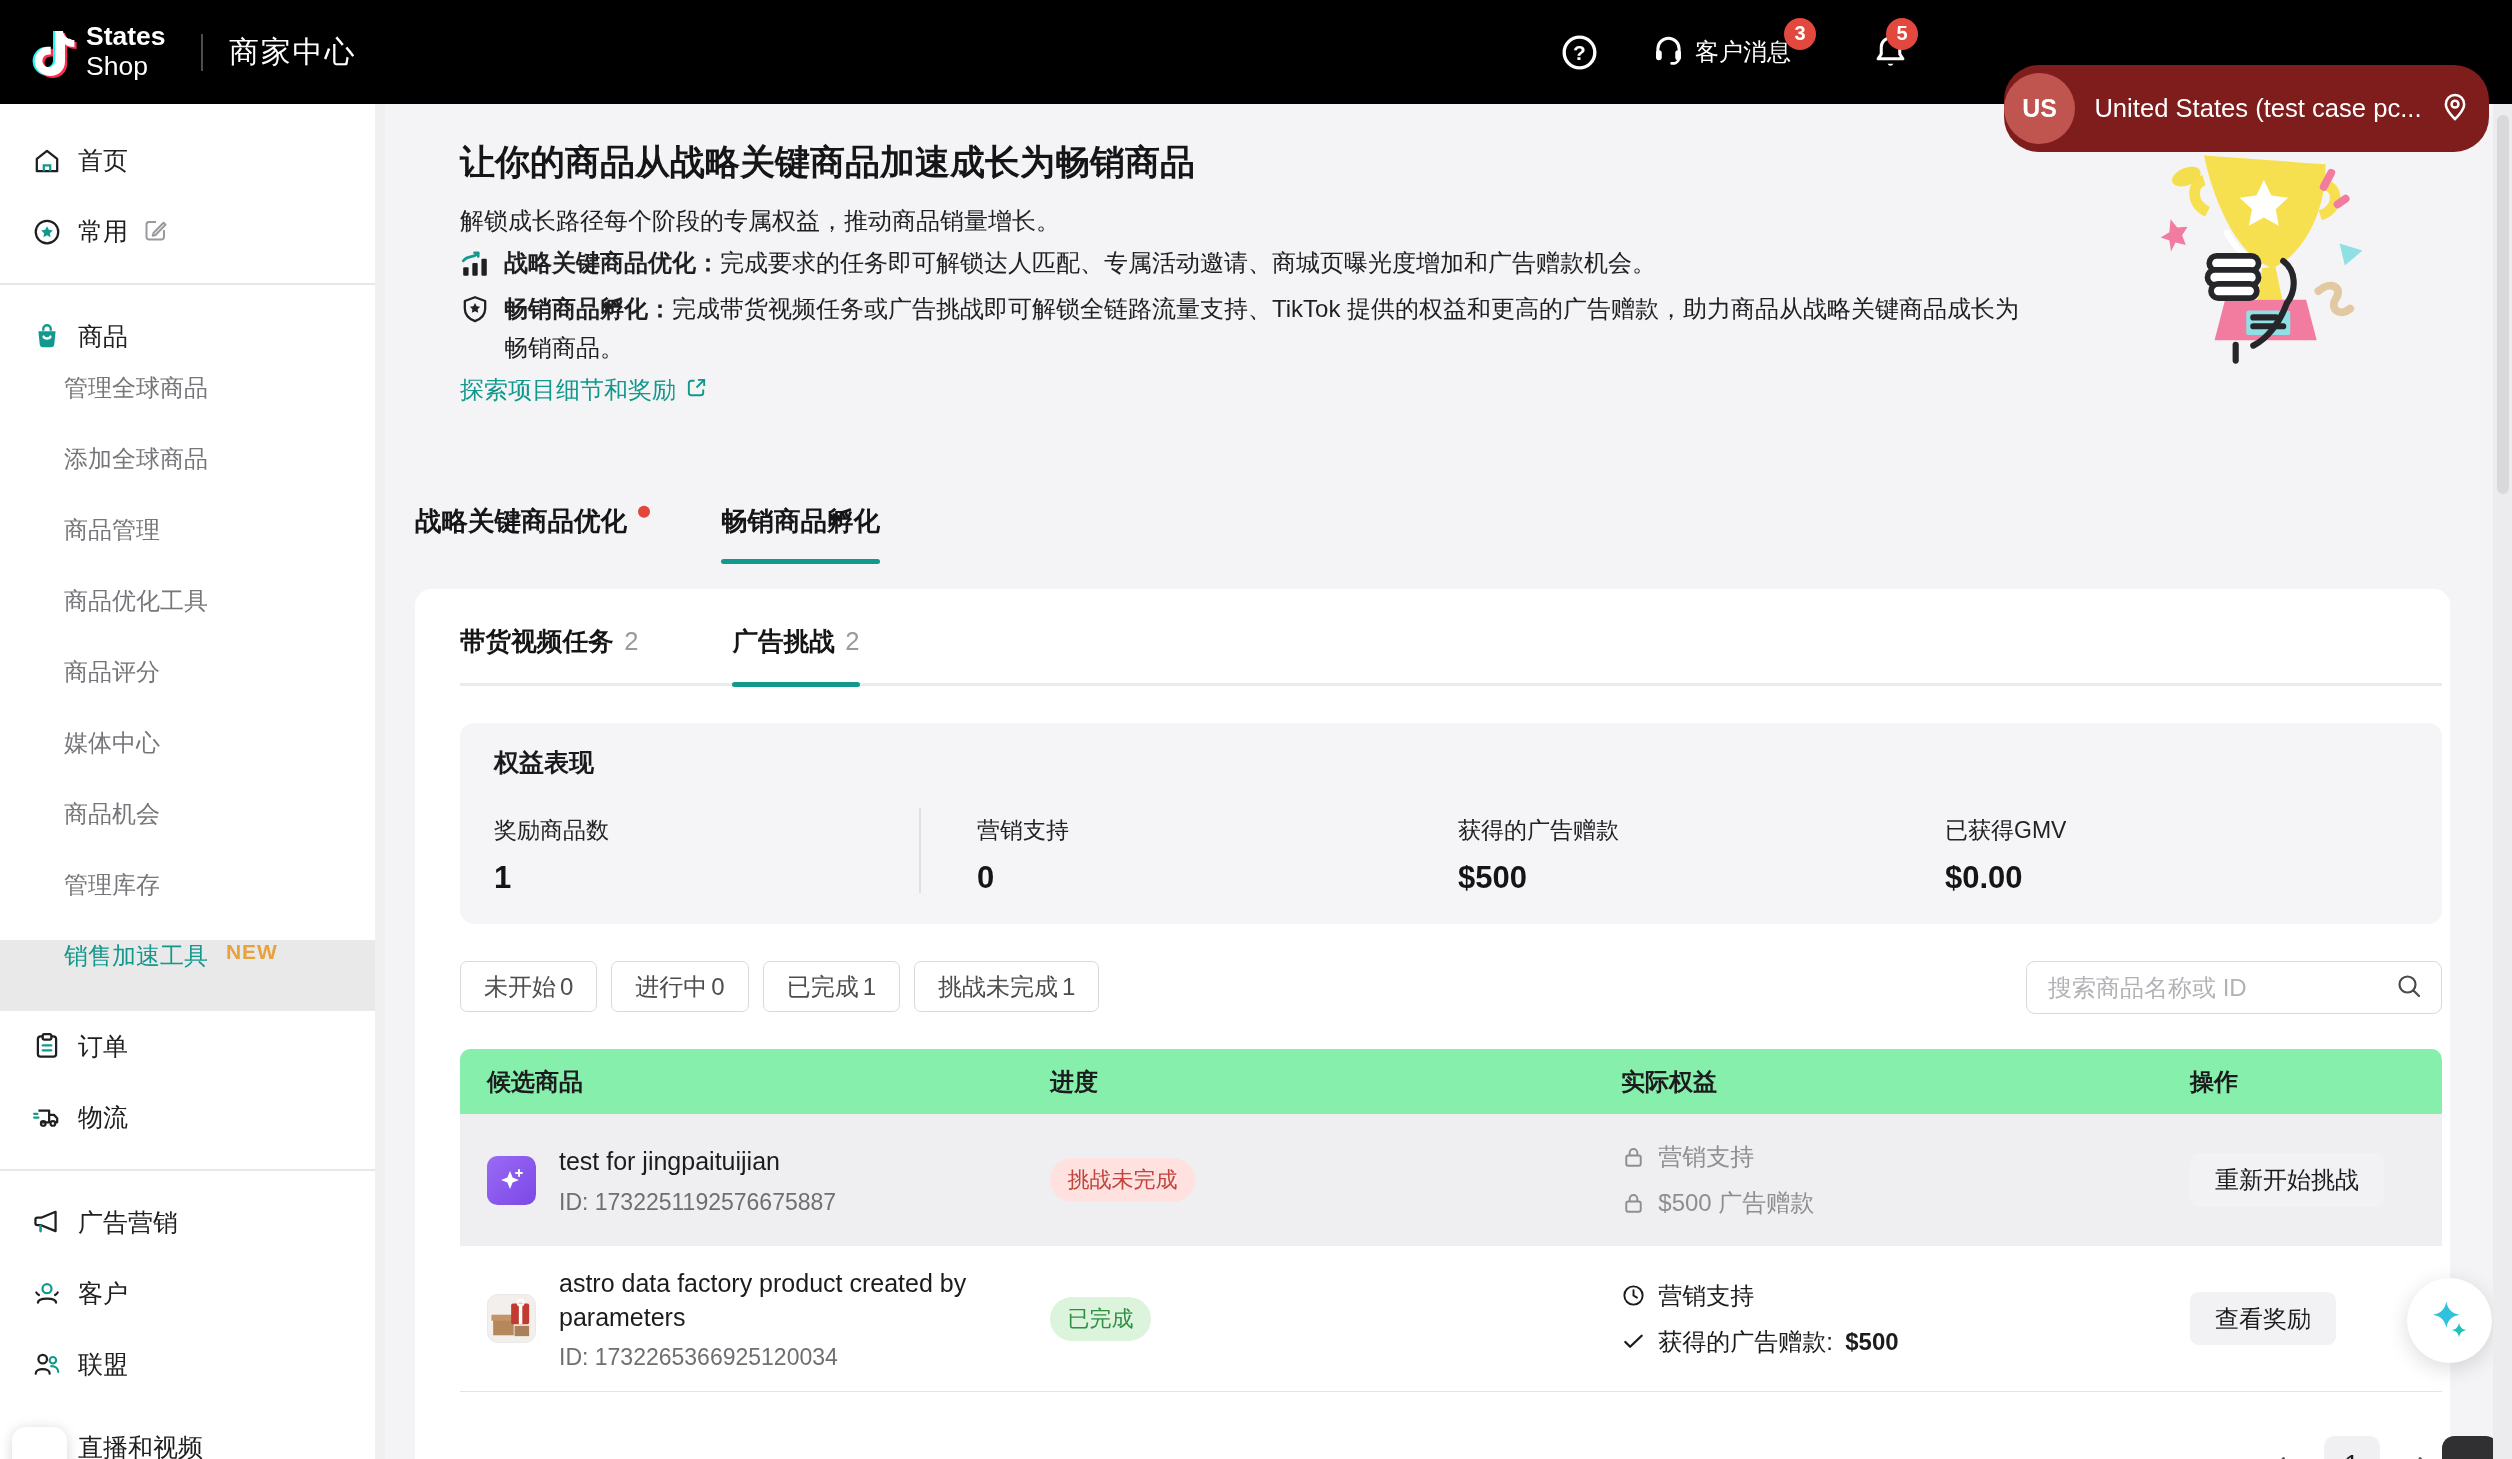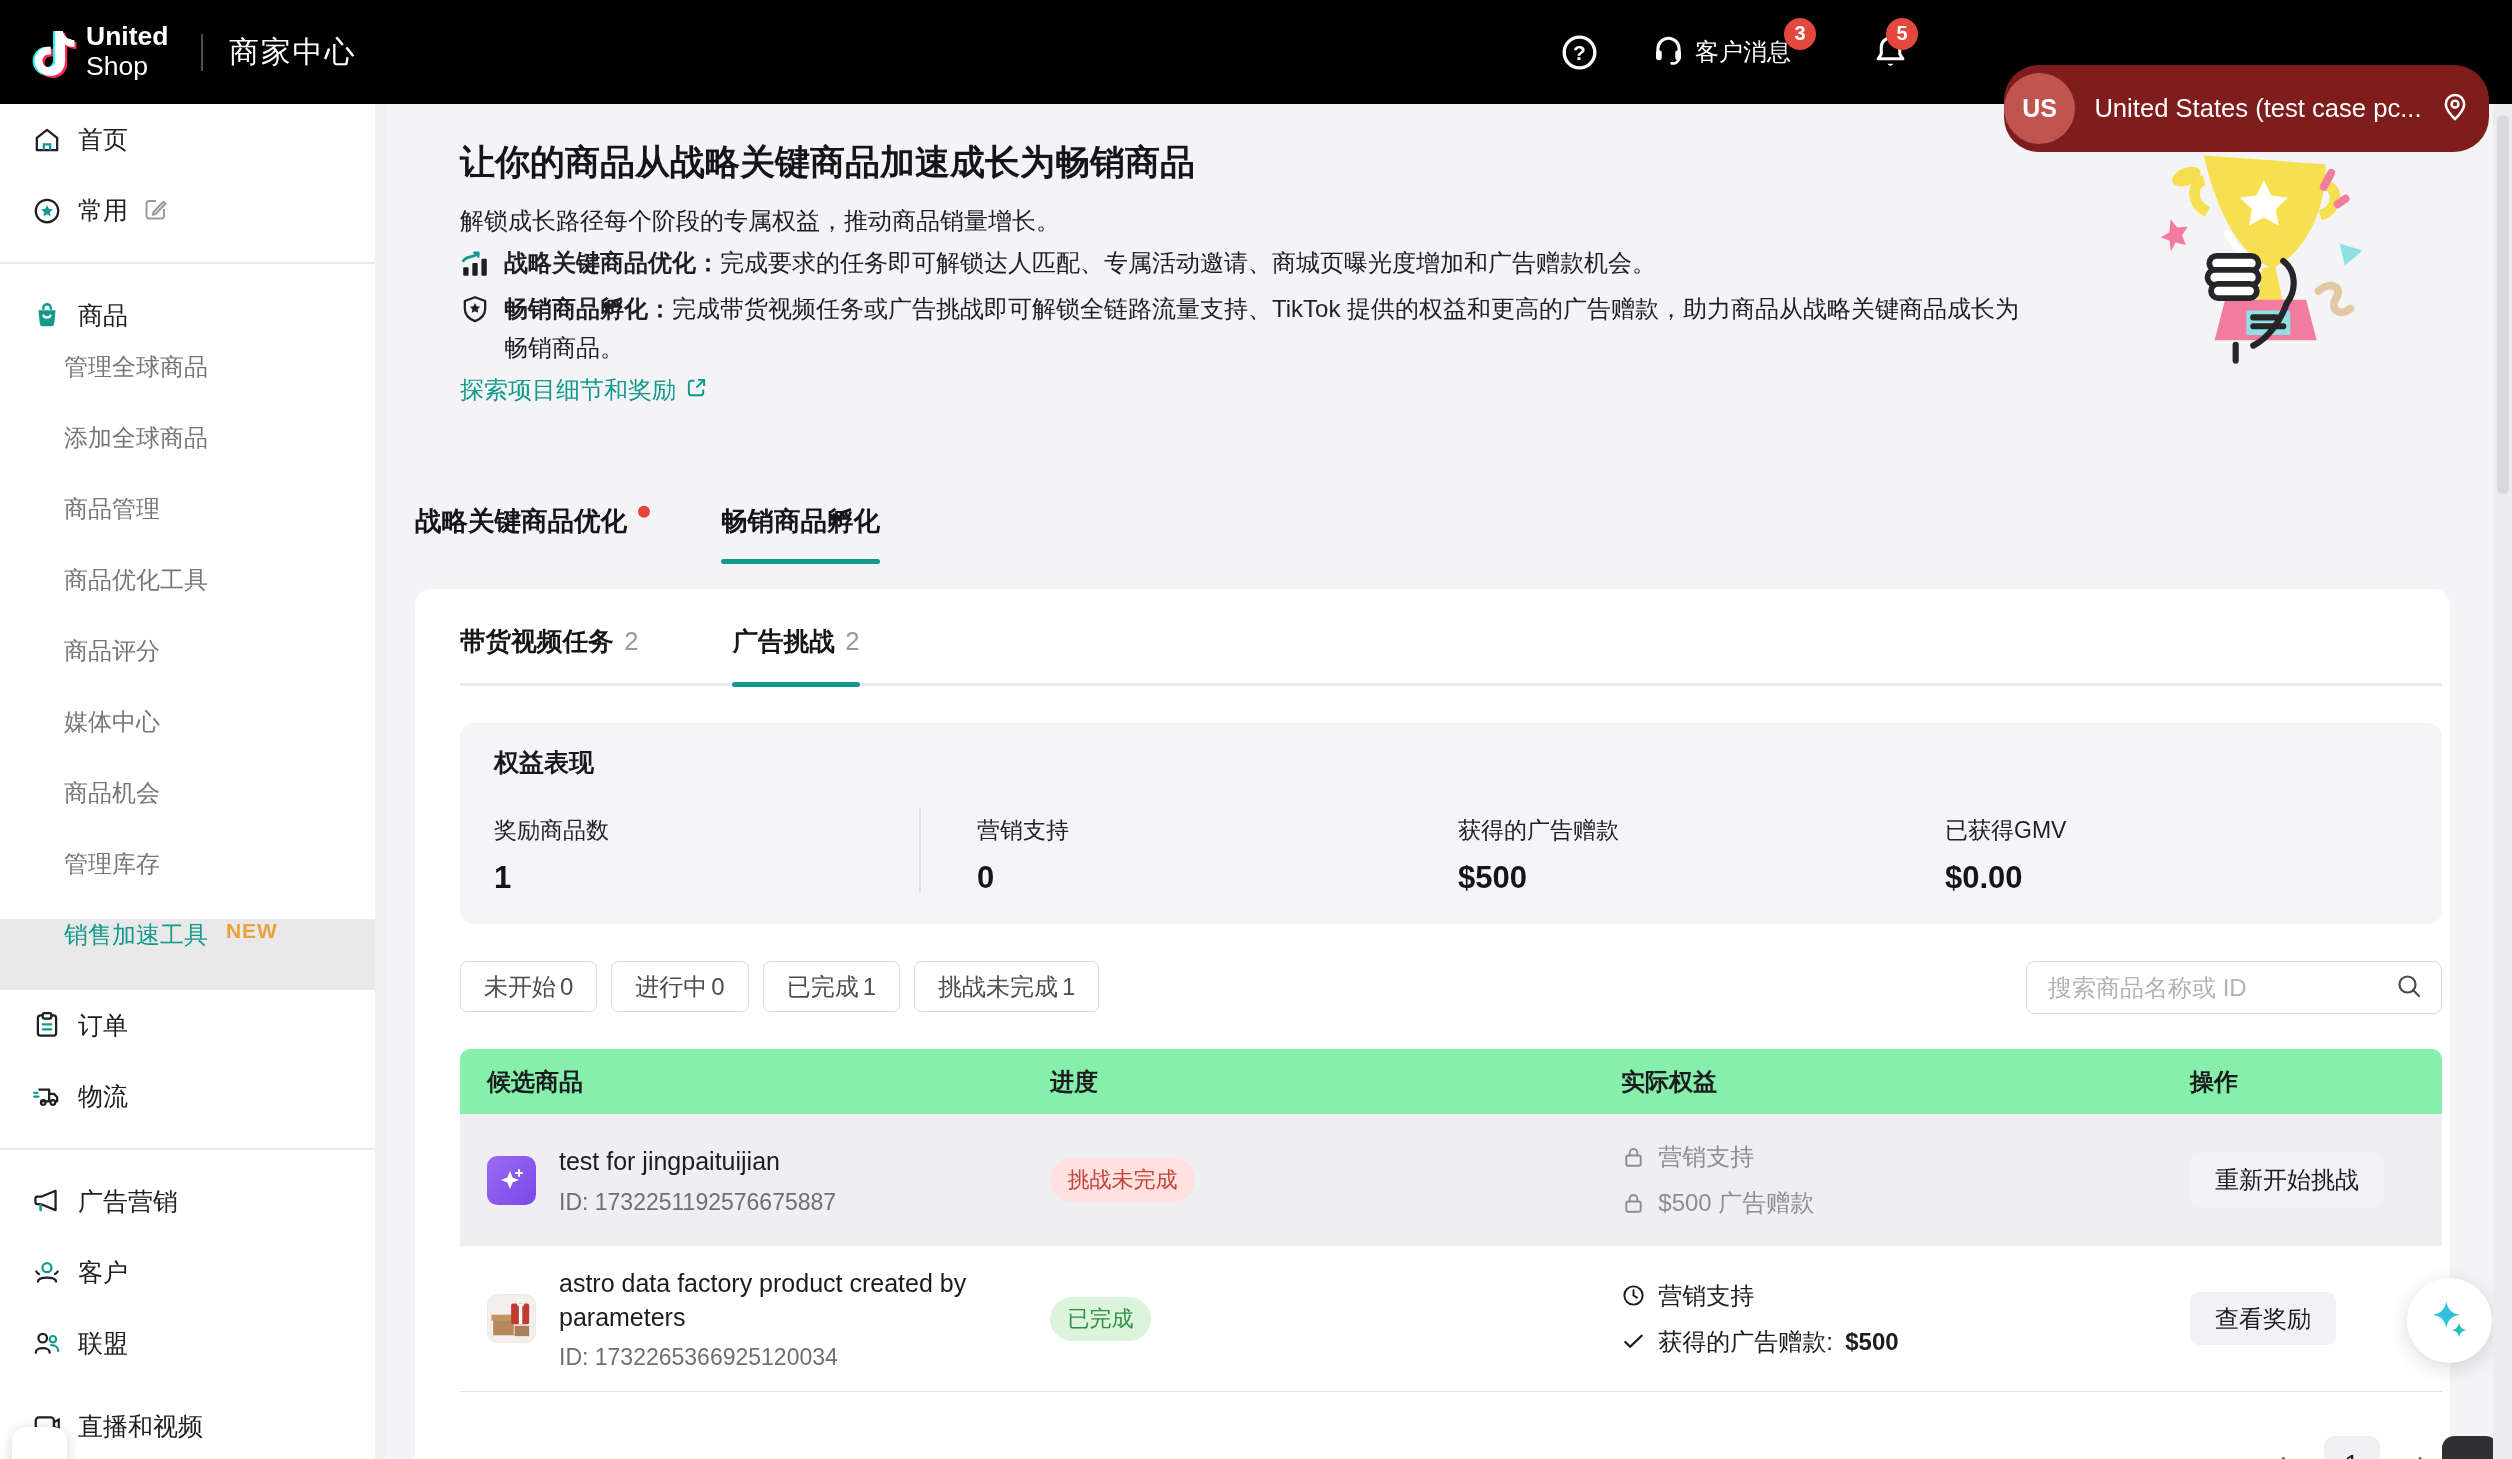--- a/index.html
+++ b/index.html
@@ -18,21 +18,21 @@
   .bell-btn { position:absolute; left:1872px; top:34px; }
   .count-badge { position:absolute; min-width:32px; height:32px; border-radius:16px; background:#e2483d; color:#fff; font-size:20px; font-weight:700; display:flex; align-items:center; justify-content:center; z-index:5; }
   .badge-msg { left:1784px; top:17.6px; }
   .badge-bell { left:1886px; top:17.6px; }
   .region-pill { position:absolute; left:2004px; top:21px; width:485px; height:87px; border-radius:35px; background:#7f1d1d; display:flex; align-items:center; z-index:4;margin-top:44px; }
   .us-circle { width:71px; height:71px; border-radius:50%; background:#c0544f; color:#fff; font-size:25px; font-weight:700; display:flex; align-items:center; justify-content:center; flex:none; }
   .region-label { color:#fff; font-size:25.6px; margin-left:19.4px; white-space:nowrap; overflow:hidden; flex:1; }
   .pin-icon { margin:0 17.6px 0 5.3px; flex:none; }
 
   
-  .sidebar { position:absolute; left:0; top:104px; width:385px; height:1355px; background:#fff; z-index:30; }
+  .sidebar { position:absolute; left:0; top:104px; width:385px; height:1355px; background:#fff; z-index:30; padding-top:21px; }
   .side-scrollbar { position:absolute; right:0; top:0; width:9.7px; height:100%; background:#f0f0f1; }
   .nav-item { height:71px; display:flex; align-items:center; cursor:pointer; }
   .nav-item .ic { width:30px; height:30px; margin-left:32px; flex:none; }
   .nav-item .lbl { margin-left:16px; font-size:25px; color:#202023; }
   .nav-sub { height:71px; display:flex; padding-left:64px; font-size:24px; color:#76767a; cursor:pointer; }
   .nav-sub.active { background:#e9e9ea; color:#12988c; }
   .new-badge { margin-left:18px; font-size:21px; font-weight:700; letter-spacing:0.9px; color:#e9a13b; }
   .side-divider { height:1.8px; background:#e8e8ea; margin:16px 0; }
   .edit-ic { margin-left:14px; }
 
@@ -117,21 +117,21 @@
 
   <div class="topbar">
     <span class="brand-note">
       <svg width="48" height="56" viewBox="0 0 24 28">
         <path fill="#25f4ee" transform="translate(-1.1,0.6)" d="M19.3 7.3a6 6 0 0 1-1.6-1.2c-.8-1-1.1-2-1.2-2.6V3.4h-3.9v14.8c0 2-1.6 3.3-3.2 3.3-1.8 0-3.2-1.4-3.2-3.2s1.4-3.2 3.2-3.2c.3 0 .7 0 1 .1v-3.9a7.2 7.2 0 0 0-5.5 1.6 7.6 7.6 0 0 0-2.5 5.3c0 1 .3 2.1.4 2.6.1.3.5 1.2 1 1.9a7.8 7.8 0 0 0 6.4 3.2c1.9-.1 3.6-.7 4.9-1.8 1.5-1.3 2.4-3.2 2.4-5.5V10c.7.5 1.7 1 2.3 1.2 1 .3 2.4.3 2.4.3V7.9c-.5.1-1.4-.1-2.4-.6z"></path>
         <path fill="#fe2c55" transform="translate(1.1,1.6)" d="M19.3 7.3a6 6 0 0 1-1.6-1.2c-.8-1-1.1-2-1.2-2.6V3.4h-3.9v14.8c0 2-1.6 3.3-3.2 3.3-1.8 0-3.2-1.4-3.2-3.2s1.4-3.2 3.2-3.2c.3 0 .7 0 1 .1v-3.9a7.2 7.2 0 0 0-5.5 1.6 7.6 7.6 0 0 0-2.5 5.3c0 1 .3 2.1.4 2.6.1.3.5 1.2 1 1.9a7.8 7.8 0 0 0 6.4 3.2c1.9-.1 3.6-.7 4.9-1.8 1.5-1.3 2.4-3.2 2.4-5.5V10c.7.5 1.7 1 2.3 1.2 1 .3 2.4.3 2.4.3V7.9c-.5.1-1.4-.1-2.4-.6z"></path>
         <path fill="#ffffff" d="M19.3 7.9a6 6 0 0 1-1.6-1.2c-.8-1-1.1-2-1.2-2.6V4h-3.9v14.8c0 2-1.6 3.3-3.2 3.3-1.8 0-3.2-1.4-3.2-3.2s1.4-3.2 3.2-3.2c.3 0 .7 0 1 .1v-3.9a7.2 7.2 0 0 0-5.5 1.6 7.6 7.6 0 0 0-2.5 5.3c0 1 .3 2.1.4 2.6.1.3.5 1.2 1 1.9a7.8 7.8 0 0 0 6.4 3.2c1.9-.1 3.6-.7 4.9-1.8 1.5-1.3 2.4-3.2 2.4-5.5v-8.6c.7.5 1.7 1 2.3 1.2 1 .3 2.4.3 2.4.3V8.5c-.5.1-1.4-.1-2.4-.6z"></path>
       </svg>
     </span>
     <div class="brand-text">
-      <div>United</div>
+      <div>States</div>
       <div style="font-weight:400;">Shop</div>
     </div>
     <div class="topbar-divider"></div>
     <div class="app-title">商家中心</div>
 
     <span class="help-btn">
       <svg width="39" height="39" viewBox="0 0 28 28">
         <circle cx="14" cy="14" r="11" fill="none" stroke="#fff" stroke-width="2.4"></circle>
         <text x="14" y="19.5" text-anchor="middle" font-size="15" font-weight="bold" fill="#fff">?</text>
       </svg>

